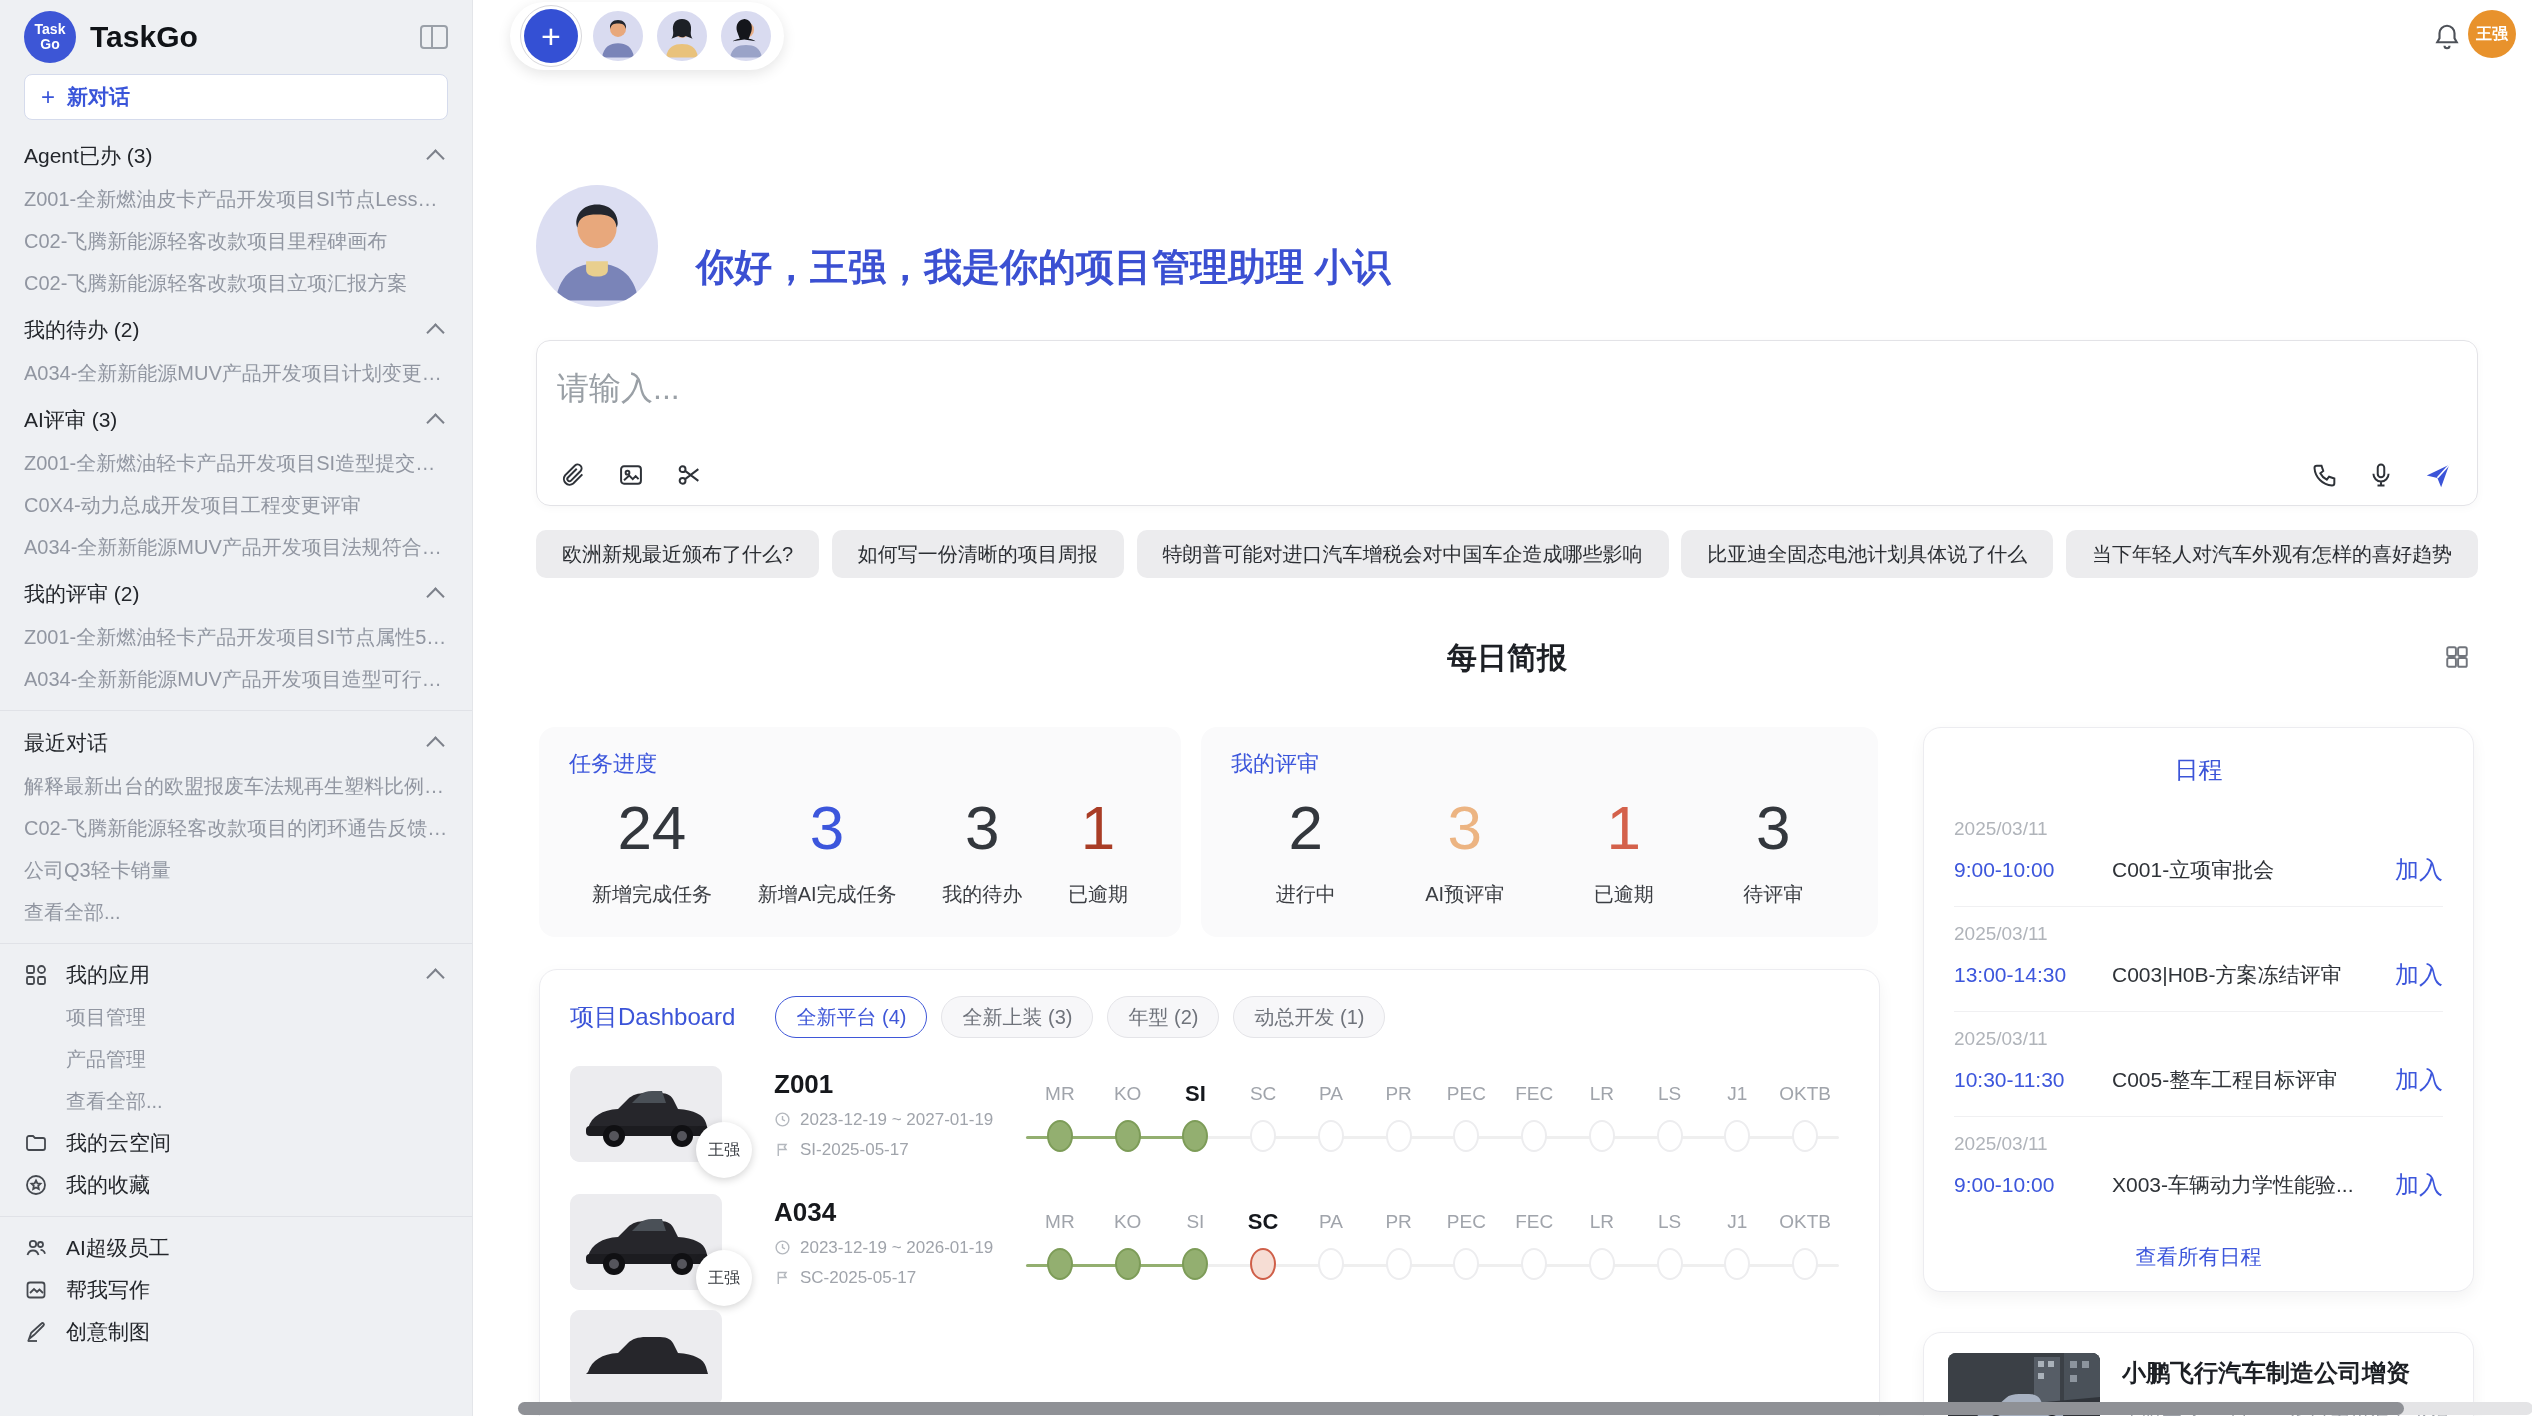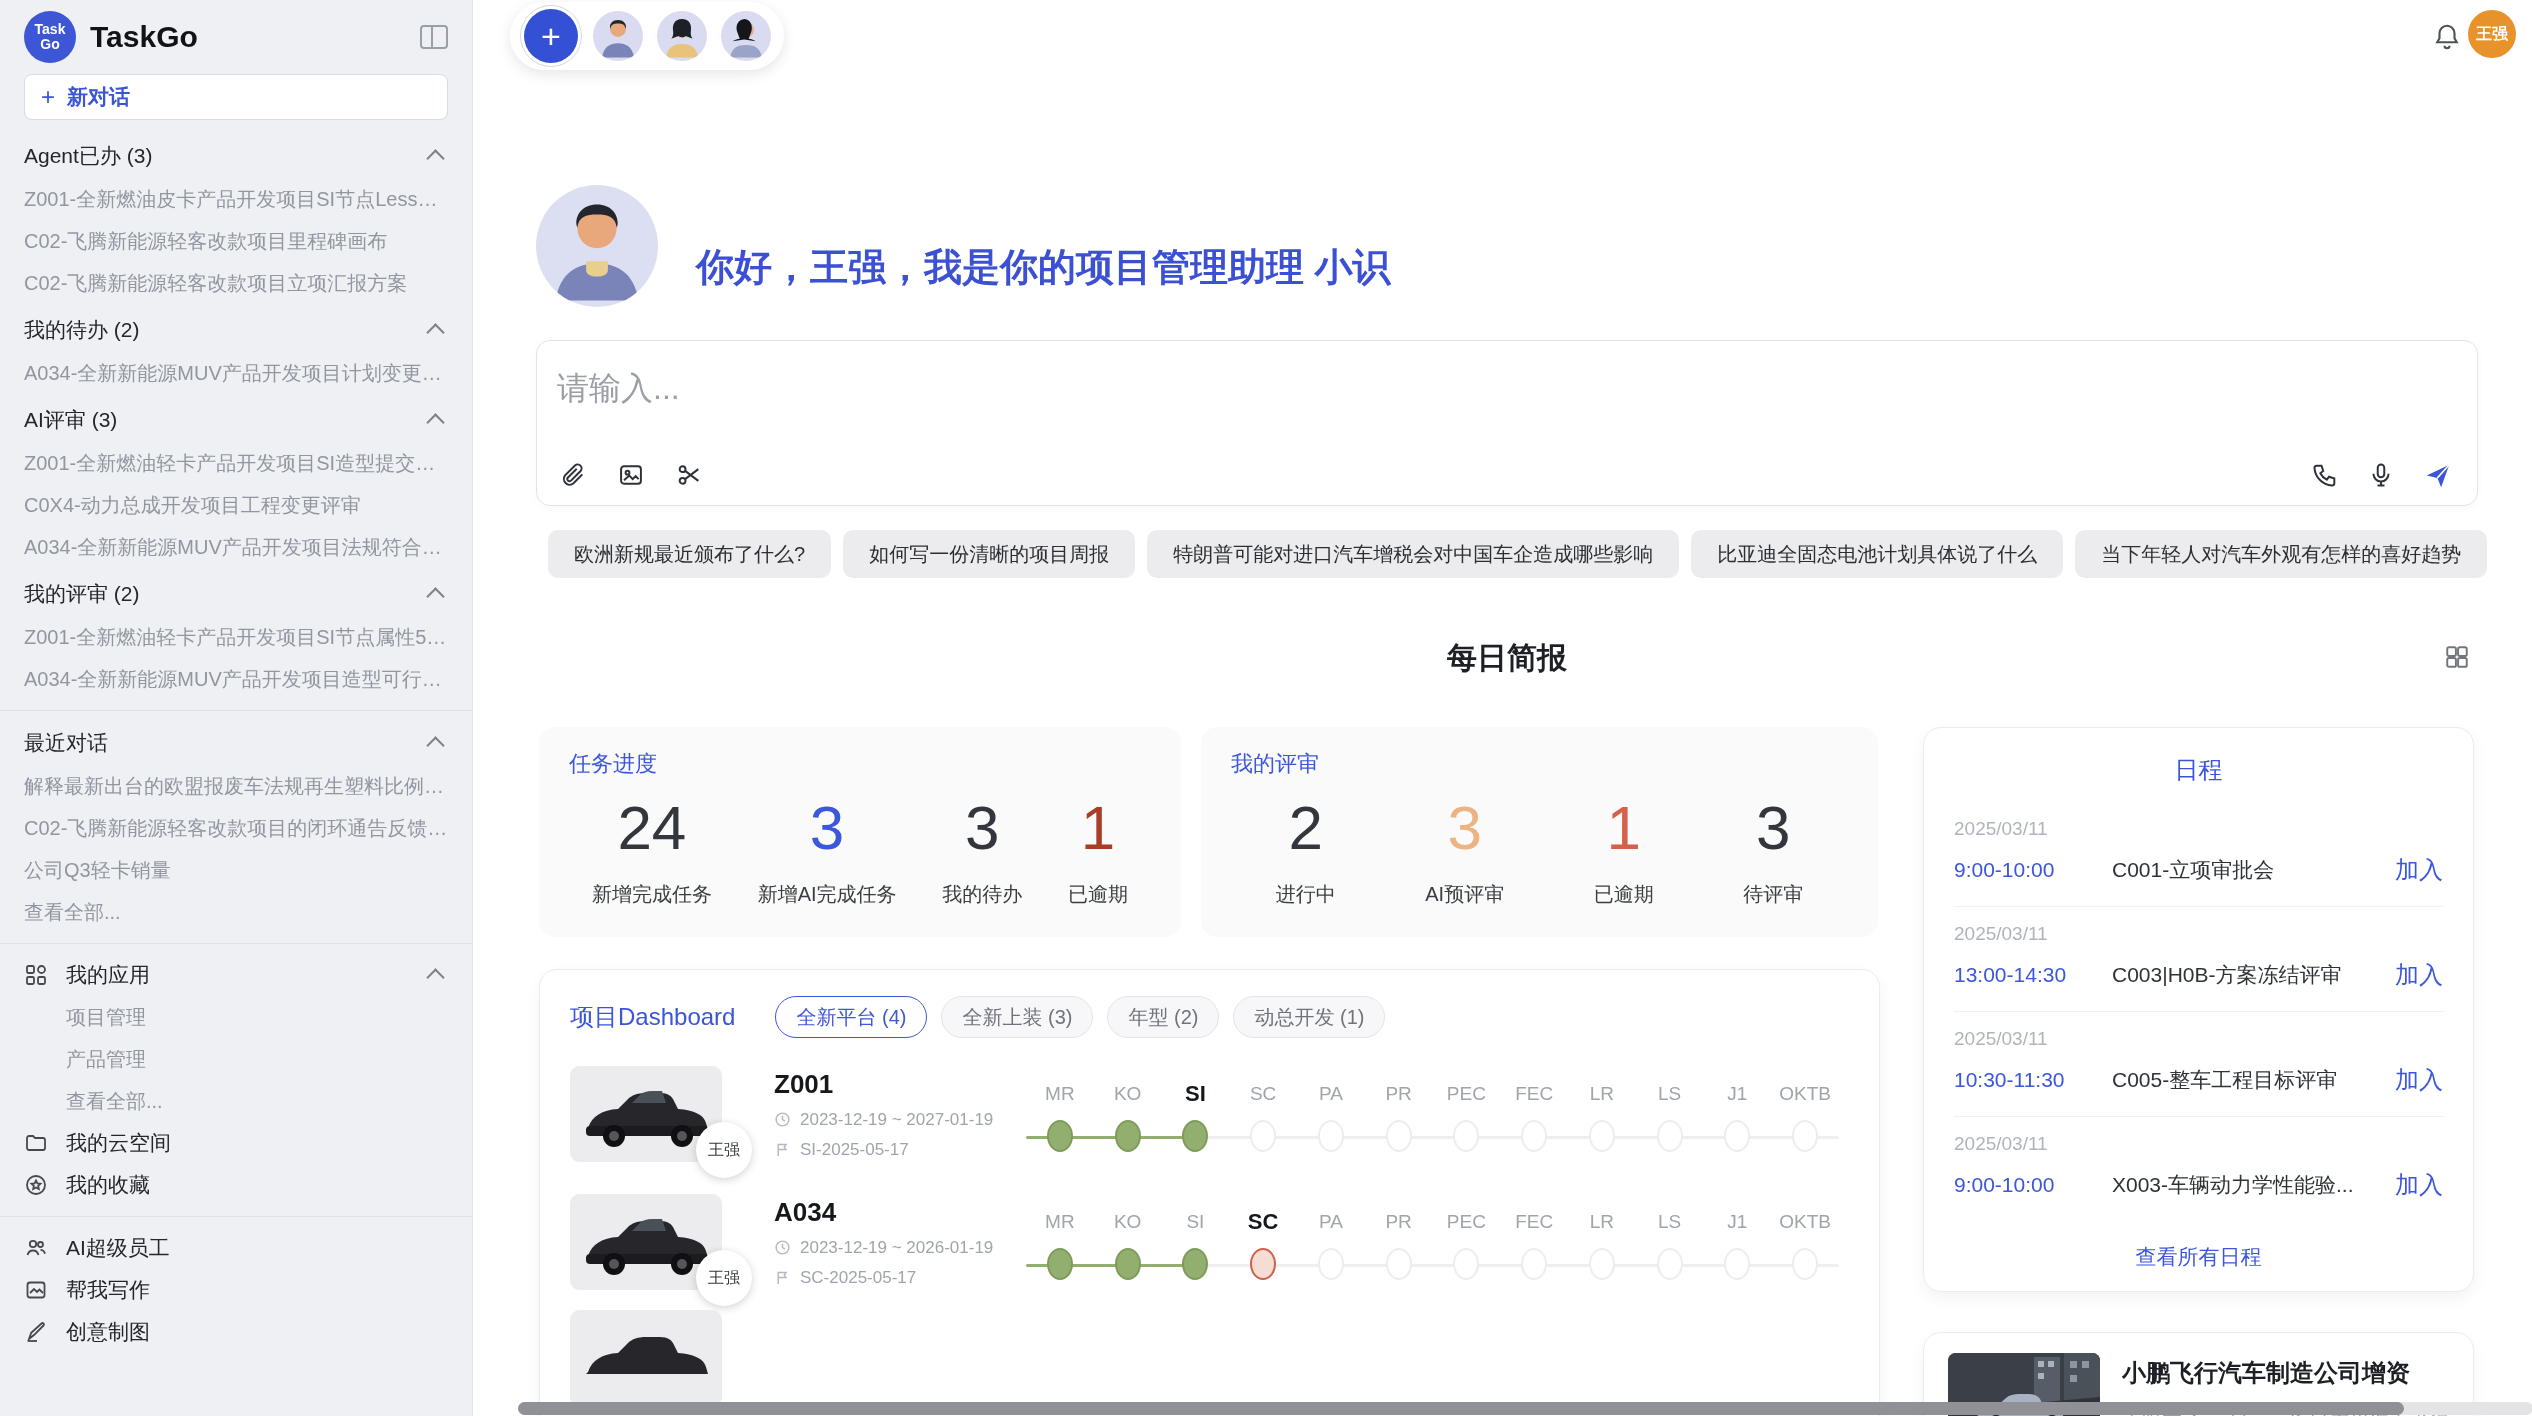--- a/index.html
+++ b/index.html
@@ -58,21 +58,21 @@
   .input-box textarea{width:100%;height:92px;border:none;outline:none;resize:none;
     padding:26px 20px;font-size:32px;color:#701a75;font-family:inherit;background:transparent;}
   .input-box textarea::placeholder{color:#9aa0a6;}
   .in-icons-l{position:absolute;left:22px;bottom:16px;display:flex;gap:30px;color:#2e3238;}
   .in-icons-r{position:absolute;right:26px;bottom:16px;display:flex;gap:28px;align-items:center;color:#2e3238;}
   .in-ic{width:28px;height:28px;cursor:pointer;}
   .send-ic{color:#3b54d8;}
 
   .chips{position:absolute;left:62px;top:530px;width:1942px;display:flex;justify-content:space-between;}
   .chip{height:48px;background:#ececee;border-radius:10px;display:flex;align-items:center;
-    padding:0 26px;font-size:20px;color:#2b2e33;cursor:pointer;white-space:nowrap;margin-left:12px;}
+    padding:0 26px;font-size:20px;color:#2b2e33;cursor:pointer;white-space:nowrap;}
 
   .brief-title{position:absolute;left:62px;top:638px;width:1942px;text-align:center;
     font-size:30px;font-weight:bold;color:#1d2025;}
   .grid-ic{position:absolute;right:62px;top:644px;width:26px;height:26px;color:#71757c;cursor:pointer;}
 
   .stat-card{position:absolute;top:727px;height:210px;background:#fafafb;border-radius:16px;padding:22px 30px;}
   .stat-card.c1{left:65px;width:642px;}
   .stat-card.c2{left:727px;width:677px;}
   .stat-title{font-size:22px;color:#3c56dc;}
   .metrics{display:flex;justify-content:space-around;margin-top:10px;}

